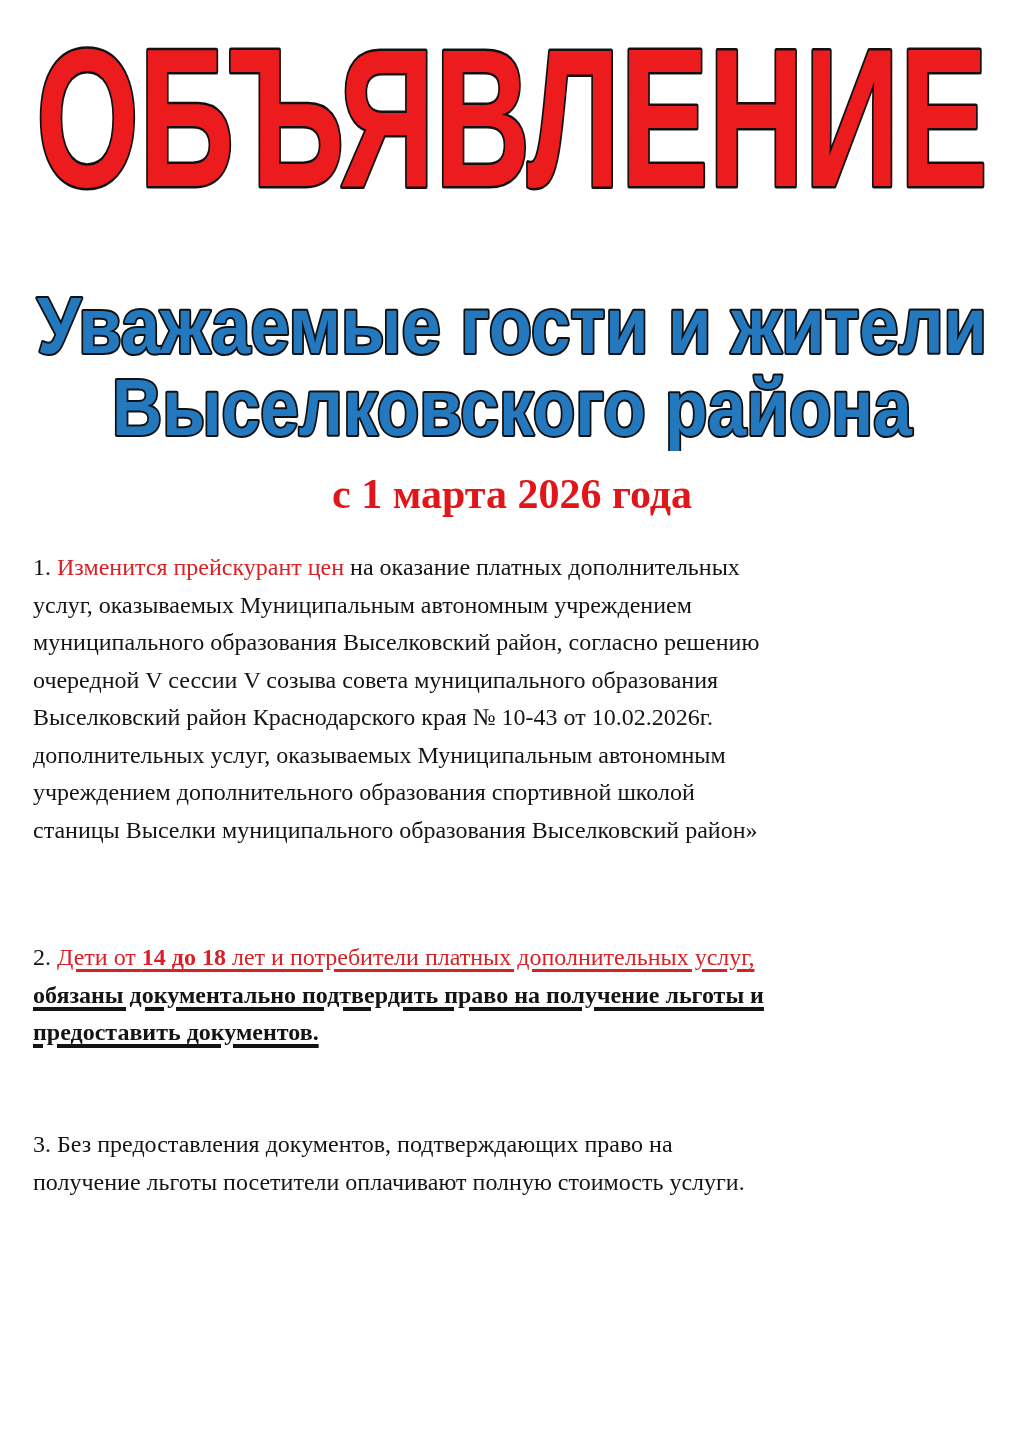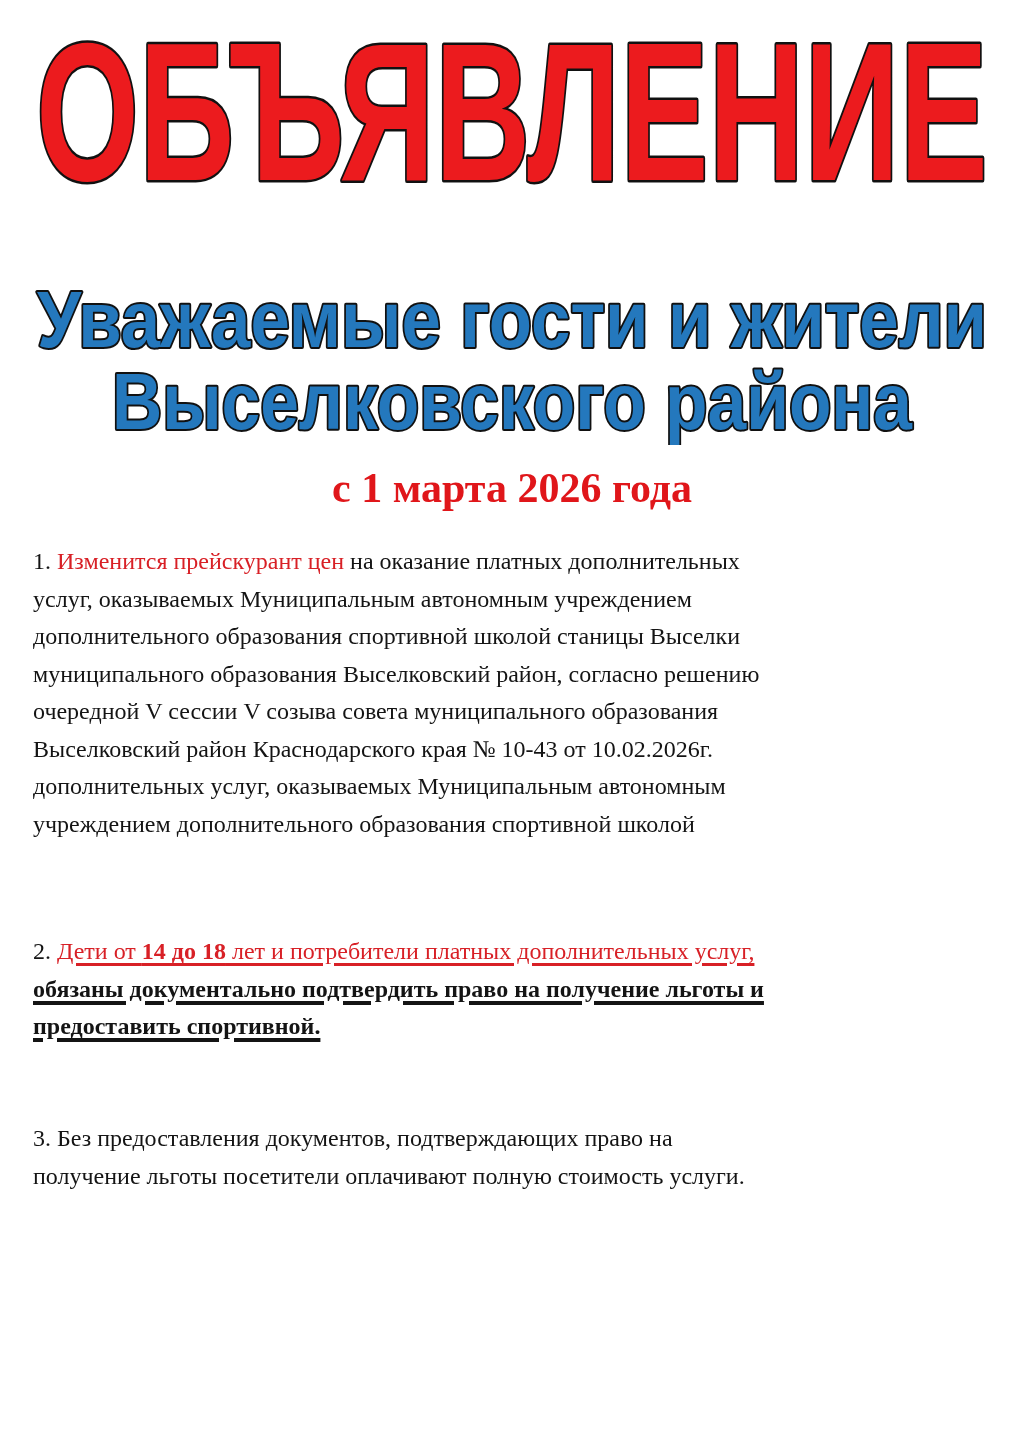--- a/index.html
+++ b/index.html
@@ -8,21 +8,21 @@
     --outline-black:#111111;
     --date-red:#e0161a;
     --body-red:#d82026;
     --text-black:#141414;
     --page-bg:#ffffff;
   }
   html,body{margin:0;padding:0;background:#ffffff;}
   .page{
     position:relative;
     width:1024px;height:1228px;
-    margin:2px auto;
+    margin:8px auto;
     background:var(--page-bg);
     overflow:hidden;
     font-family:"Liberation Serif","DejaVu Serif",serif;
     color:var(--text-black);
   }
   .headline-svg{position:absolute;left:0;display:block;}
   .title-svg{top:28px;}
   .subtitle-svg{top:283px;}
   .outlined-text{
     font-family:"Liberation Sans","DejaVu Sans",sans-serif;
@@ -88,32 +88,32 @@
   <svg class="headline-svg subtitle-svg" width="1024" height="160" viewBox="0 0 1024 160">
     <text class="outlined-text subtitle-text" x="512" y="62" text-anchor="middle" font-size="80" textLength="950" lengthAdjust="spacingAndGlyphs">Уважаемые гости и жители</text>
     <text class="outlined-text subtitle-text" x="512" y="144" text-anchor="middle" font-size="80" textLength="800" lengthAdjust="spacingAndGlyphs">Выселковского района</text>
   </svg>
 
   <div class="date-line">с 1 марта 2026 года</div>
 
   <div id="para-1" class="body-para">
       <div class="tline"><span class="seg-p">1. </span><span class="seg-r">Изменится прейскурант цен</span><span class="seg-p"> на оказание платных дополнительных</span></div>
       <div class="tline"><span class="seg-p">услуг, оказываемых Муниципальным автономным учреждением</span></div>
-      <div class="tline"><span class="seg-p">дополнительного образования спортивной школой станицы Выселки</span></div>
       <div class="tline"><span class="seg-p">муниципального образования Выселковский район, согласно решению</span></div>
       <div class="tline"><span class="seg-p">очередной V сессии V созыва совета муниципального образования</span></div>
       <div class="tline"><span class="seg-p">Выселковский район Краснодарского края № 10-43 от 10.02.2026г.</span></div>
       <div class="tline"><span class="seg-p">дополнительных услуг, оказываемых Муниципальным автономным</span></div>
       <div class="tline"><span class="seg-p">учреждением дополнительного образования спортивной школой</span></div>
+      <div class="tline"><span class="seg-p">станицы Выселки муниципального образования Выселковский район»</span></div>
     </div>
 
   <div id="para-2" class="body-para">
       <div class="tline"><span class="seg-p">2. </span><span class="seg-ru">Дети от </span><span class="seg-rub">14 до 18</span><span class="seg-ru"> лет и потребители платных дополнительных услуг,</span></div>
       <div class="tline"><span class="seg-bu">обязаны документально подтвердить право на получение льготы и</span></div>
-      <div class="tline"><span class="seg-bu">предоставить спортивной.</span></div>
+      <div class="tline"><span class="seg-bu">предоставить документов.</span></div>
     </div>
 
   <div id="para-3" class="body-para">
       <div class="tline"><span class="seg-p">3. Без предоставления документов, подтверждающих право на</span></div>
       <div class="tline"><span class="seg-p">получение льготы посетители оплачивают полную стоимость услуги.</span></div>
     </div>
 
   <div class="footer-line">Администрация МАУ ДО СШ ст. Выселки</div>
 
 </div>

